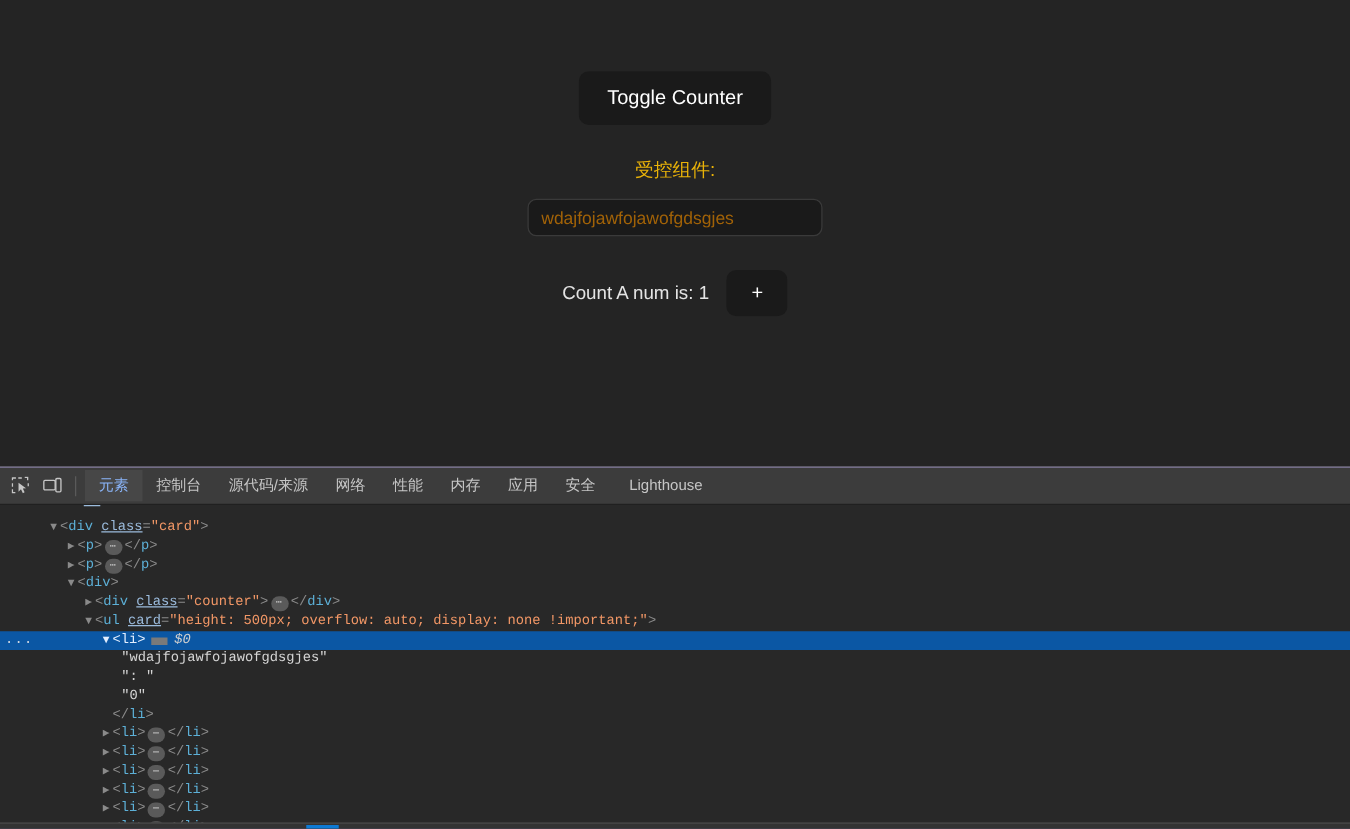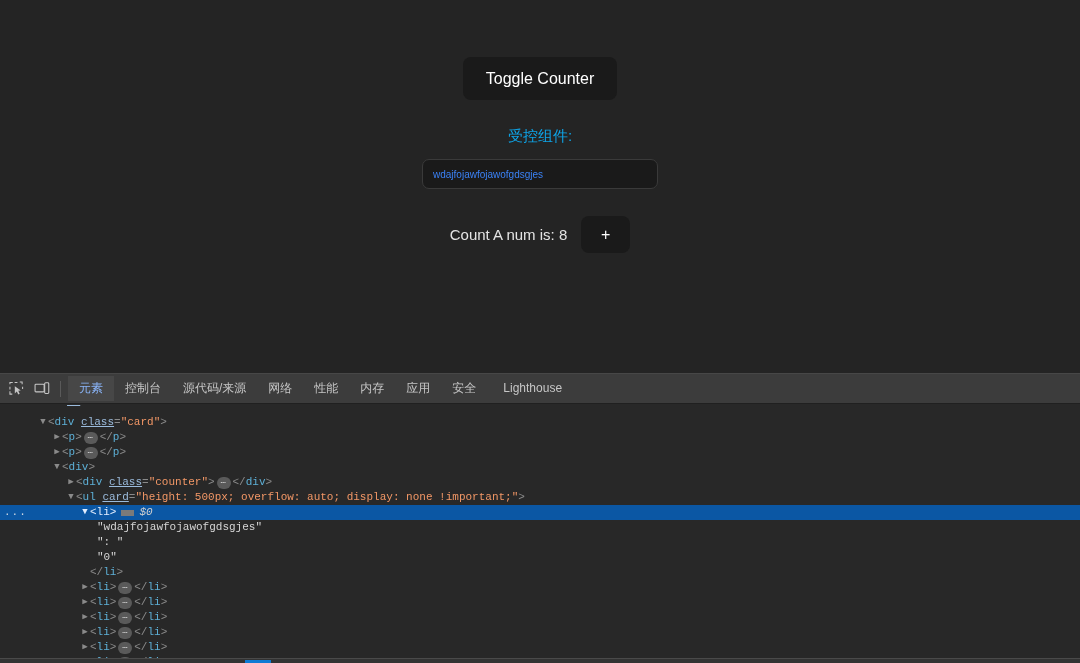--- a/index.html
+++ b/index.html
@@ -41,35 +41,35 @@
     line-height: 1.2;
     padding: 11px 20px;
     cursor: pointer;
   }
 
   #toggle-counter-btn { padding: 11px 22px; }
 
   .app-label {
     display: block;
     margin-top: 27px;
-    color: #0ea5e9;
+    color: #eab308;
     font-size: 15px;
     font-family: "Liberation Sans", sans-serif;
   }
 
   #controlled-input {
     display: block;
     margin: 13px auto 0 auto;
     width: 236px;
     height: 30px;
     background: #1a1a1a;
     border: 1px solid #3a3a3a;
     border-radius: 7px;
-    color: #3b82f6;
-    font-size: 10px;
+    color: #a16207;
+    font-size: 14px;
     font-family: "Liberation Sans", sans-serif;
     padding: 0 10px;
     outline: none;
   }
 
   #counter-row {
     margin-top: 27px;
     display: flex;
     align-items: center;
     justify-content: center;
@@ -270,21 +270,21 @@
 <div id="app-viewport">
   <div id="app-card">
 
     <button class="app-btn" id="toggle-counter-btn">Toggle Counter</button>
 
     <span class="app-label">受控组件:</span>
 
     <input id="controlled-input" type="text" value="wdajfojawfojawofgdsgjes" style="">
 
     <div id="counter-row">
-      <span id="counter-text">Count A num is: 8</span>
+      <span id="counter-text">Count A num is: 1</span>
       <button class="app-btn" id="increment-btn">+</button>
     </div>
 
   </div>
 </div>
 
 <div id="devtools">
 
   <div id="devtools-toolbar">
 

